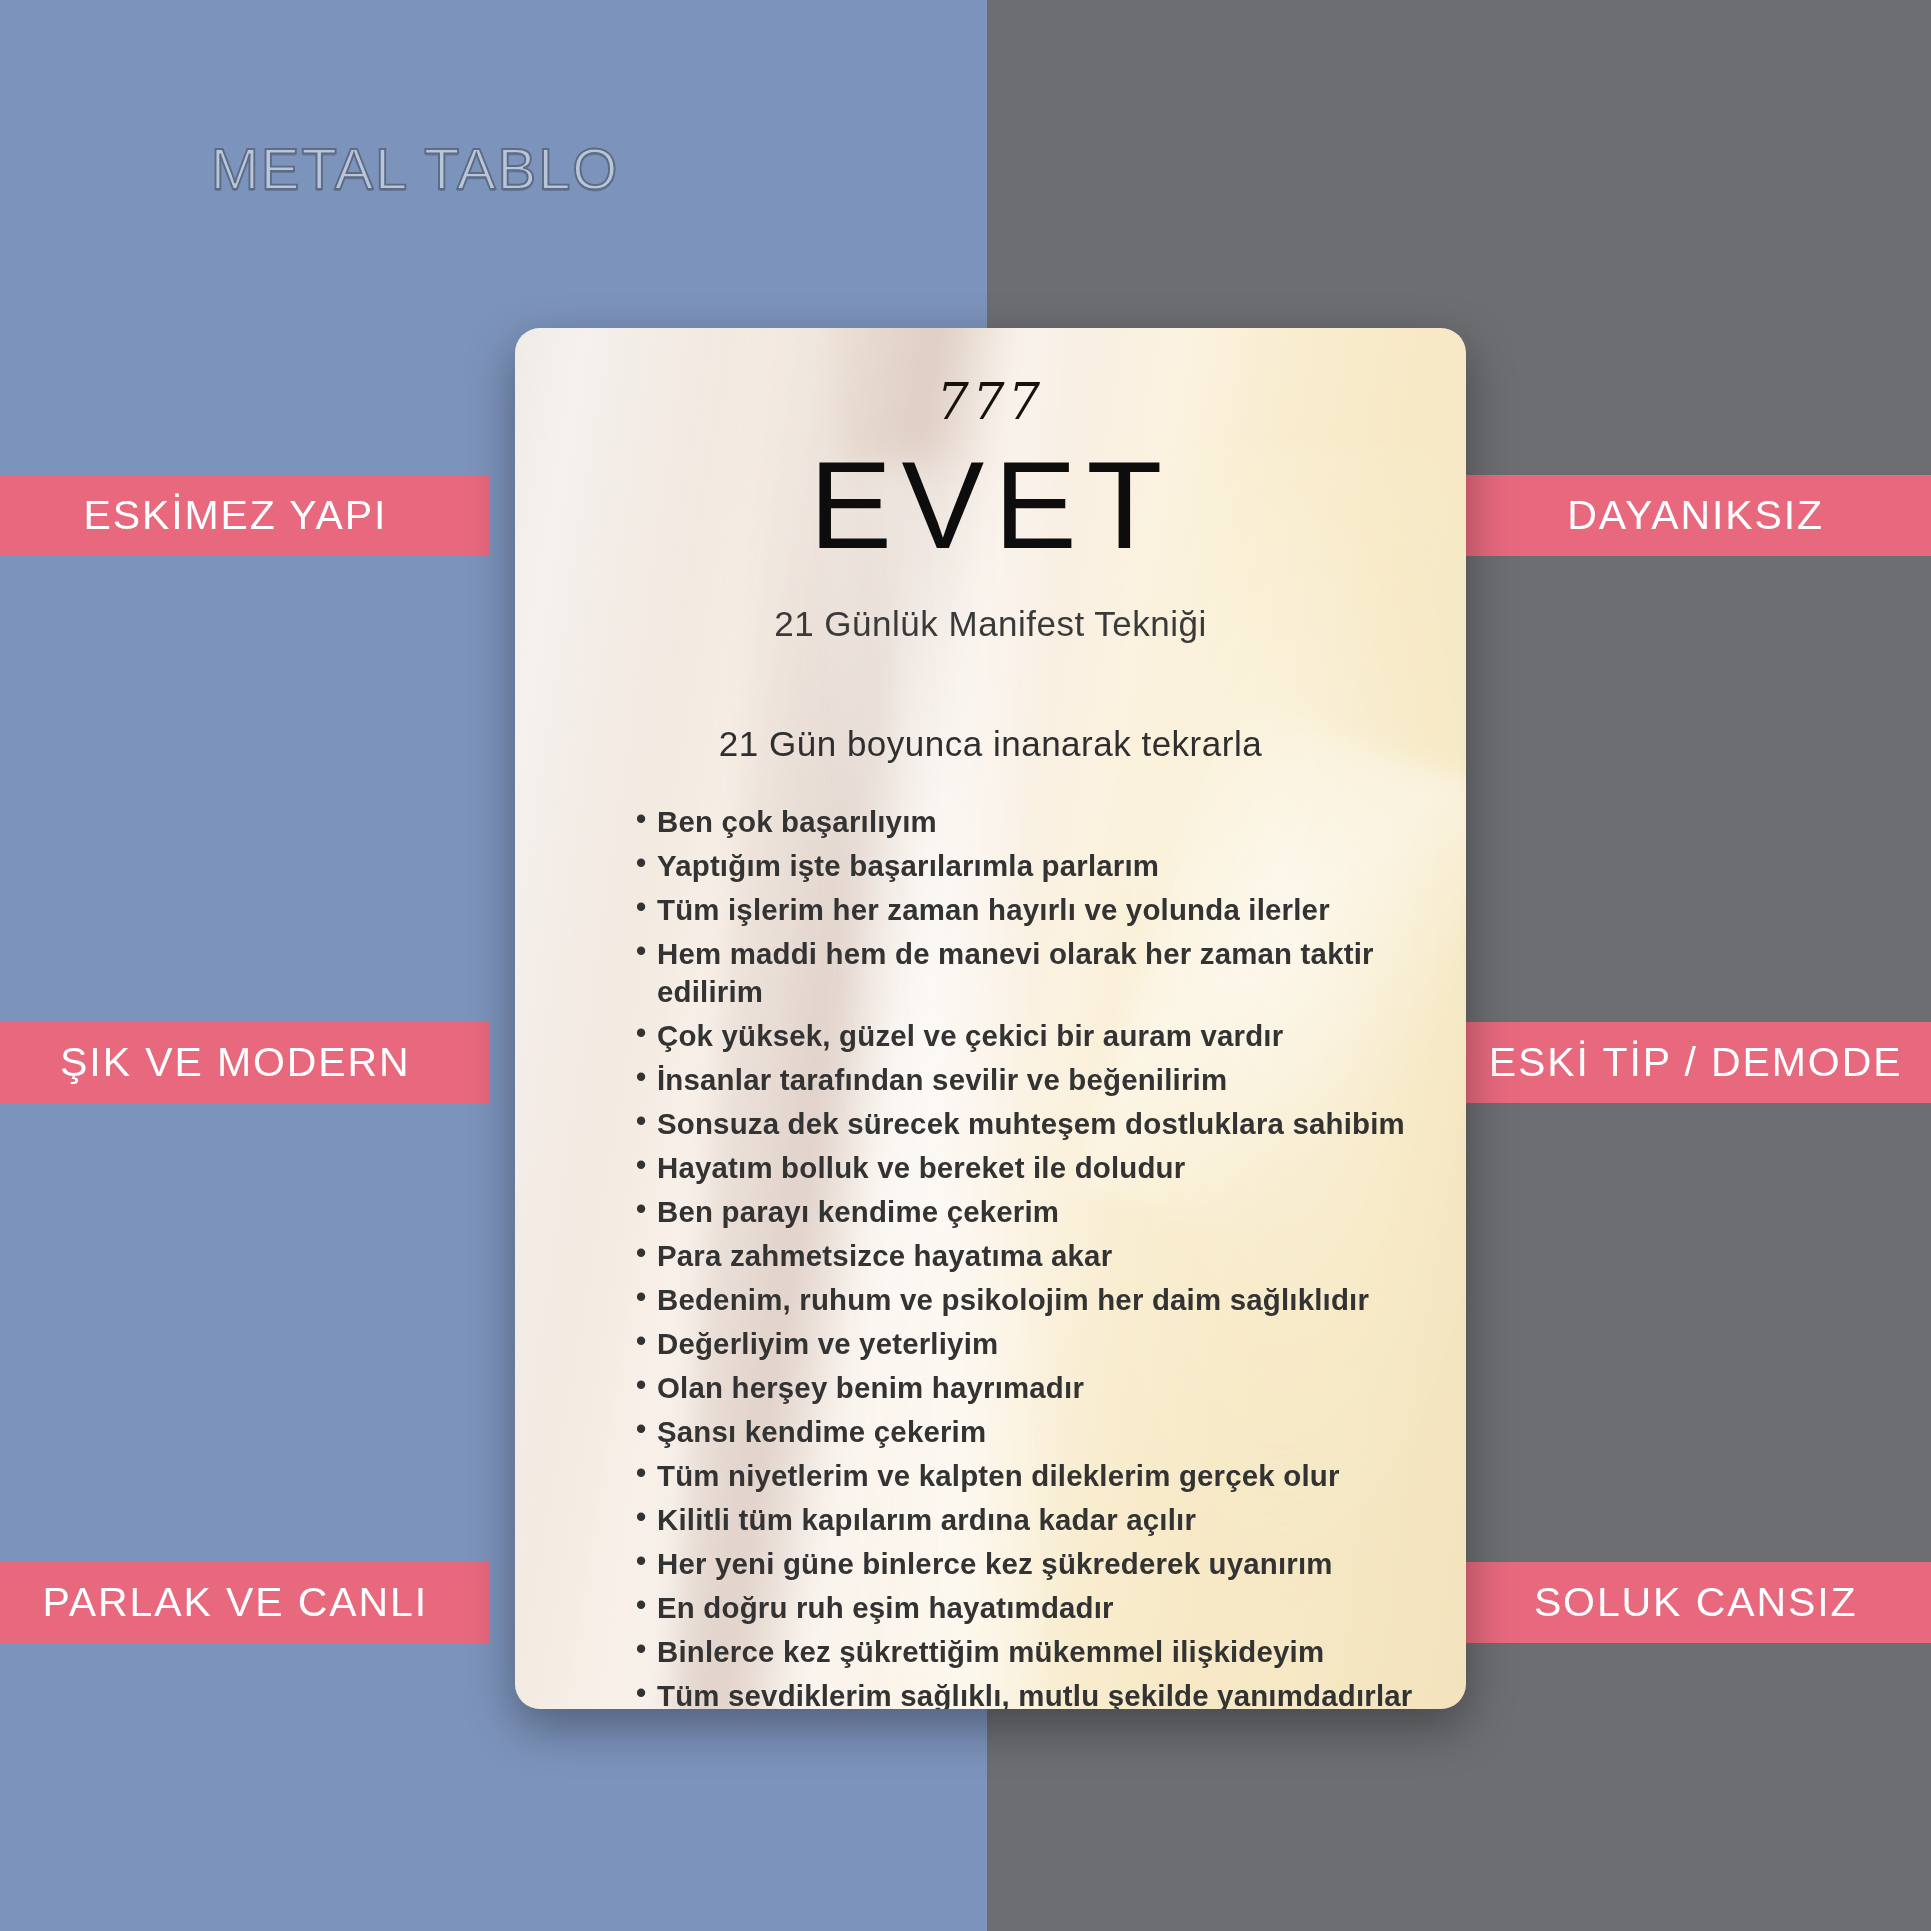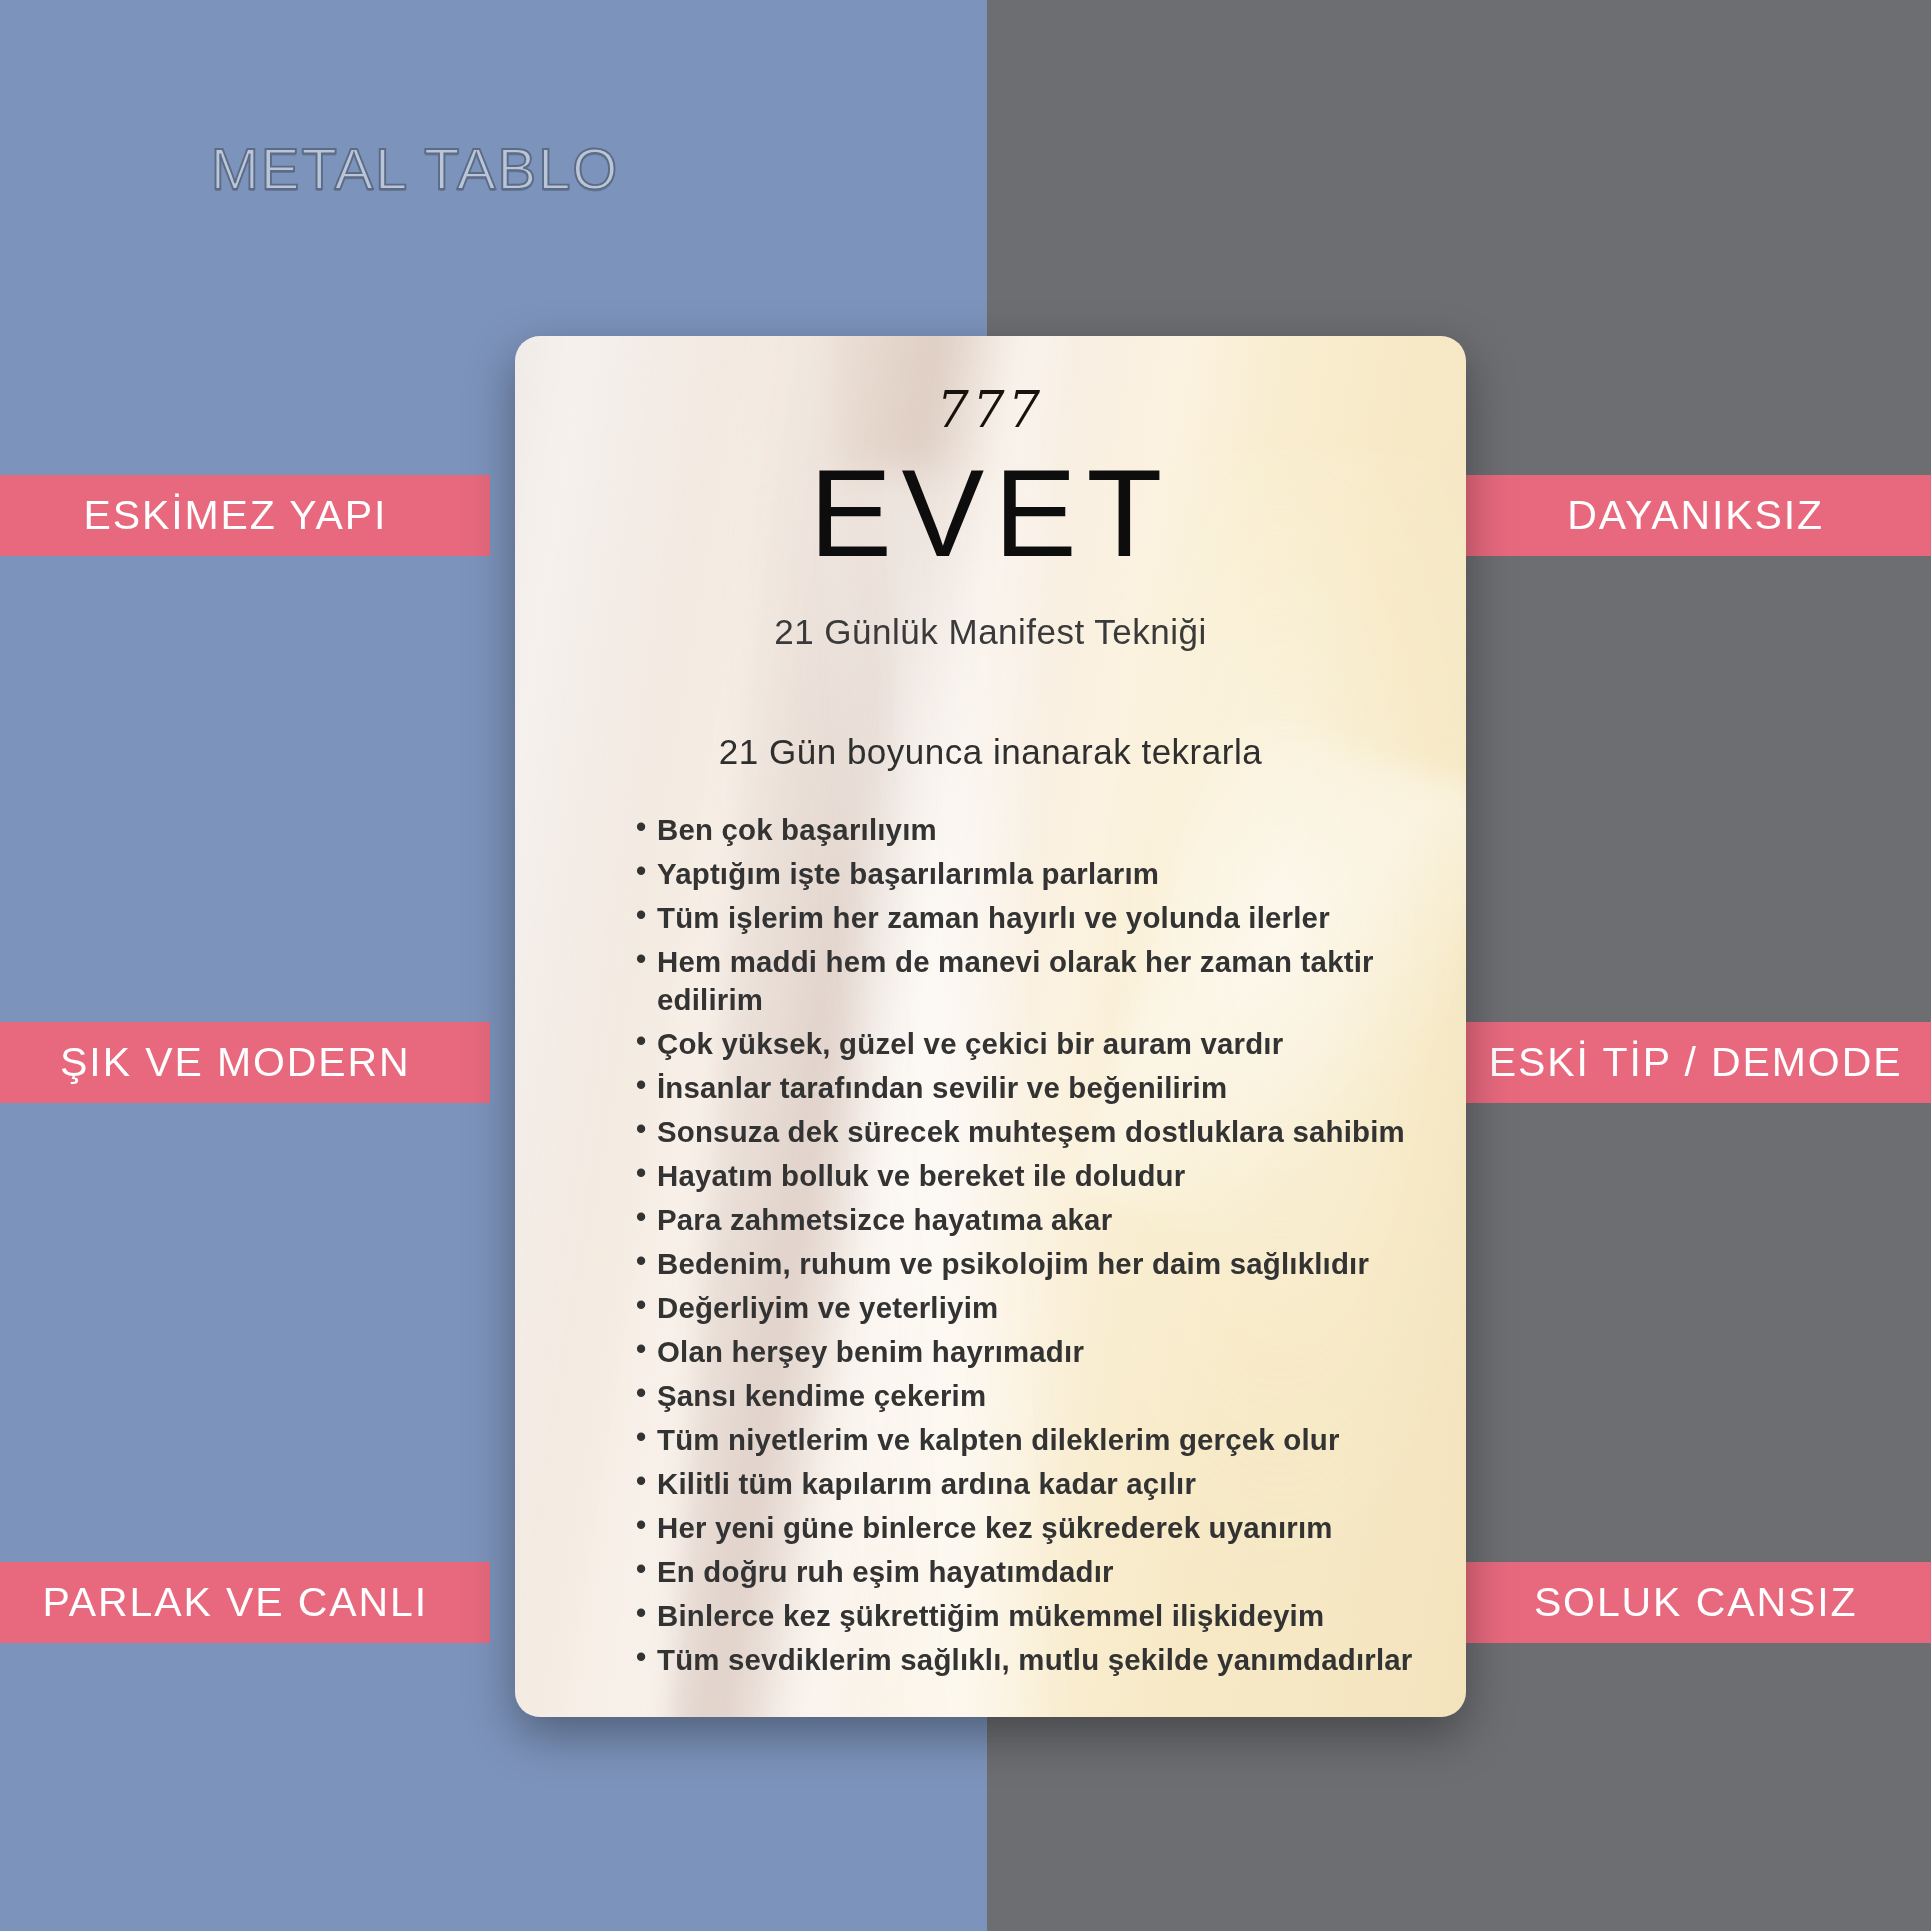--- a/index.html
+++ b/index.html
@@ -79,21 +79,21 @@
   .band-l2 { top: 1022px; }
   .band-l3 { top: 1562px; }
   .band-r1 { top: 475px; }
   .band-r2 { top: 1022px; text-align: center; }
   .band-r3 { top: 1562px; }
 
   
   .poster {
     position: absolute;
     left: 515px;
-    top: 336px;
+    top: 328px;
     width: 951px;
     height: 1381px;
     border-radius: 25px;
     overflow: hidden;
     box-shadow: 0 17.4px 48px rgba(0,0,0,0.35);
     background:
       linear-gradient(100deg,
         #e6ddd6 0%,
         #efe5dc 14%,
         #f6ece2 26%,
@@ -255,20 +255,21 @@
 
       <ul class="affirm">
         <li>Ben çok başarılıyım</li>
         <li>Yaptığım işte başarılarımla parlarım</li>
         <li>Tüm işlerim her zaman hayırlı ve yolunda ilerler</li>
         <li>Hem maddi hem de manevi olarak her zaman taktir edilirim</li>
         <li>Çok yüksek, güzel ve çekici bir auram vardır</li>
         <li>İnsanlar tarafından sevilir ve beğenilirim</li>
         <li>Sonsuza dek sürecek muhteşem dostluklara sahibim</li>
         <li>Hayatım bolluk ve bereket ile doludur</li>
+        <li>Ben parayı kendime çekerim</li>
         <li>Para zahmetsizce hayatıma akar</li>
         <li>Bedenim, ruhum ve psikolojim her daim sağlıklıdır</li>
         <li>Değerliyim ve yeterliyim</li>
         <li>Olan herşey benim hayrımadır</li>
         <li>Şansı kendime çekerim</li>
         <li>Tüm niyetlerim ve kalpten dileklerim gerçek olur</li>
         <li>Kilitli tüm kapılarım ardına kadar açılır</li>
         <li>Her yeni güne binlerce kez şükrederek uyanırım</li>
         <li>En doğru ruh eşim hayatımdadır</li>
         <li>Binlerce kez şükrettiğim mükemmel ilişkideyim</li>

